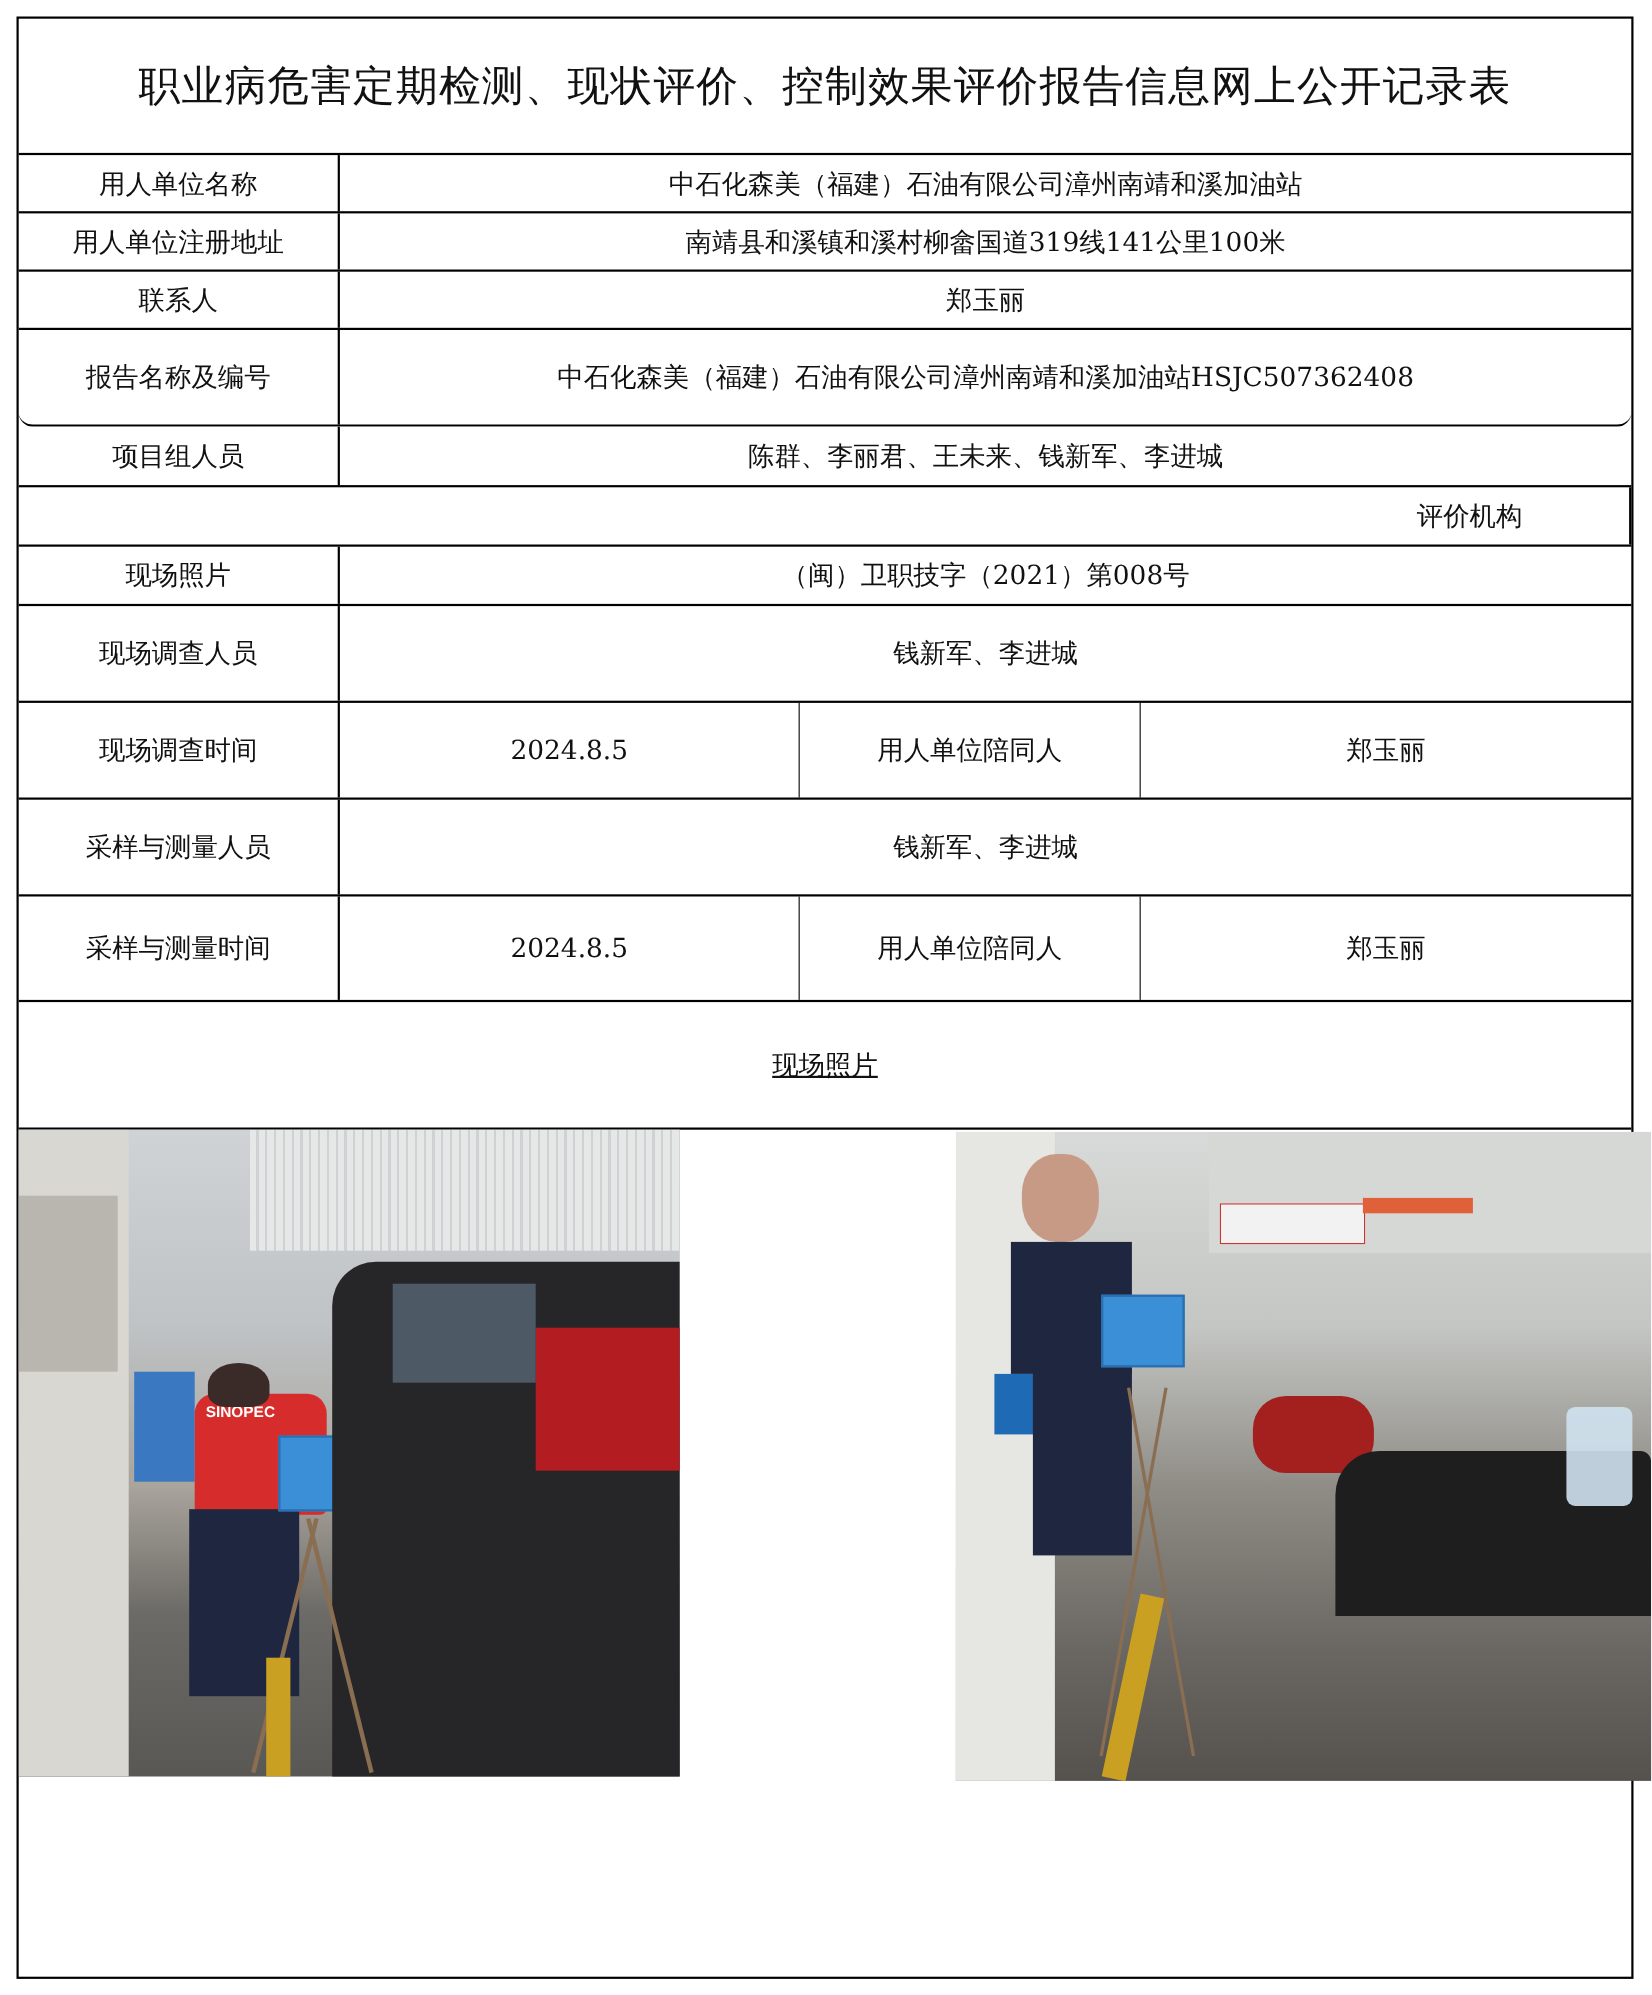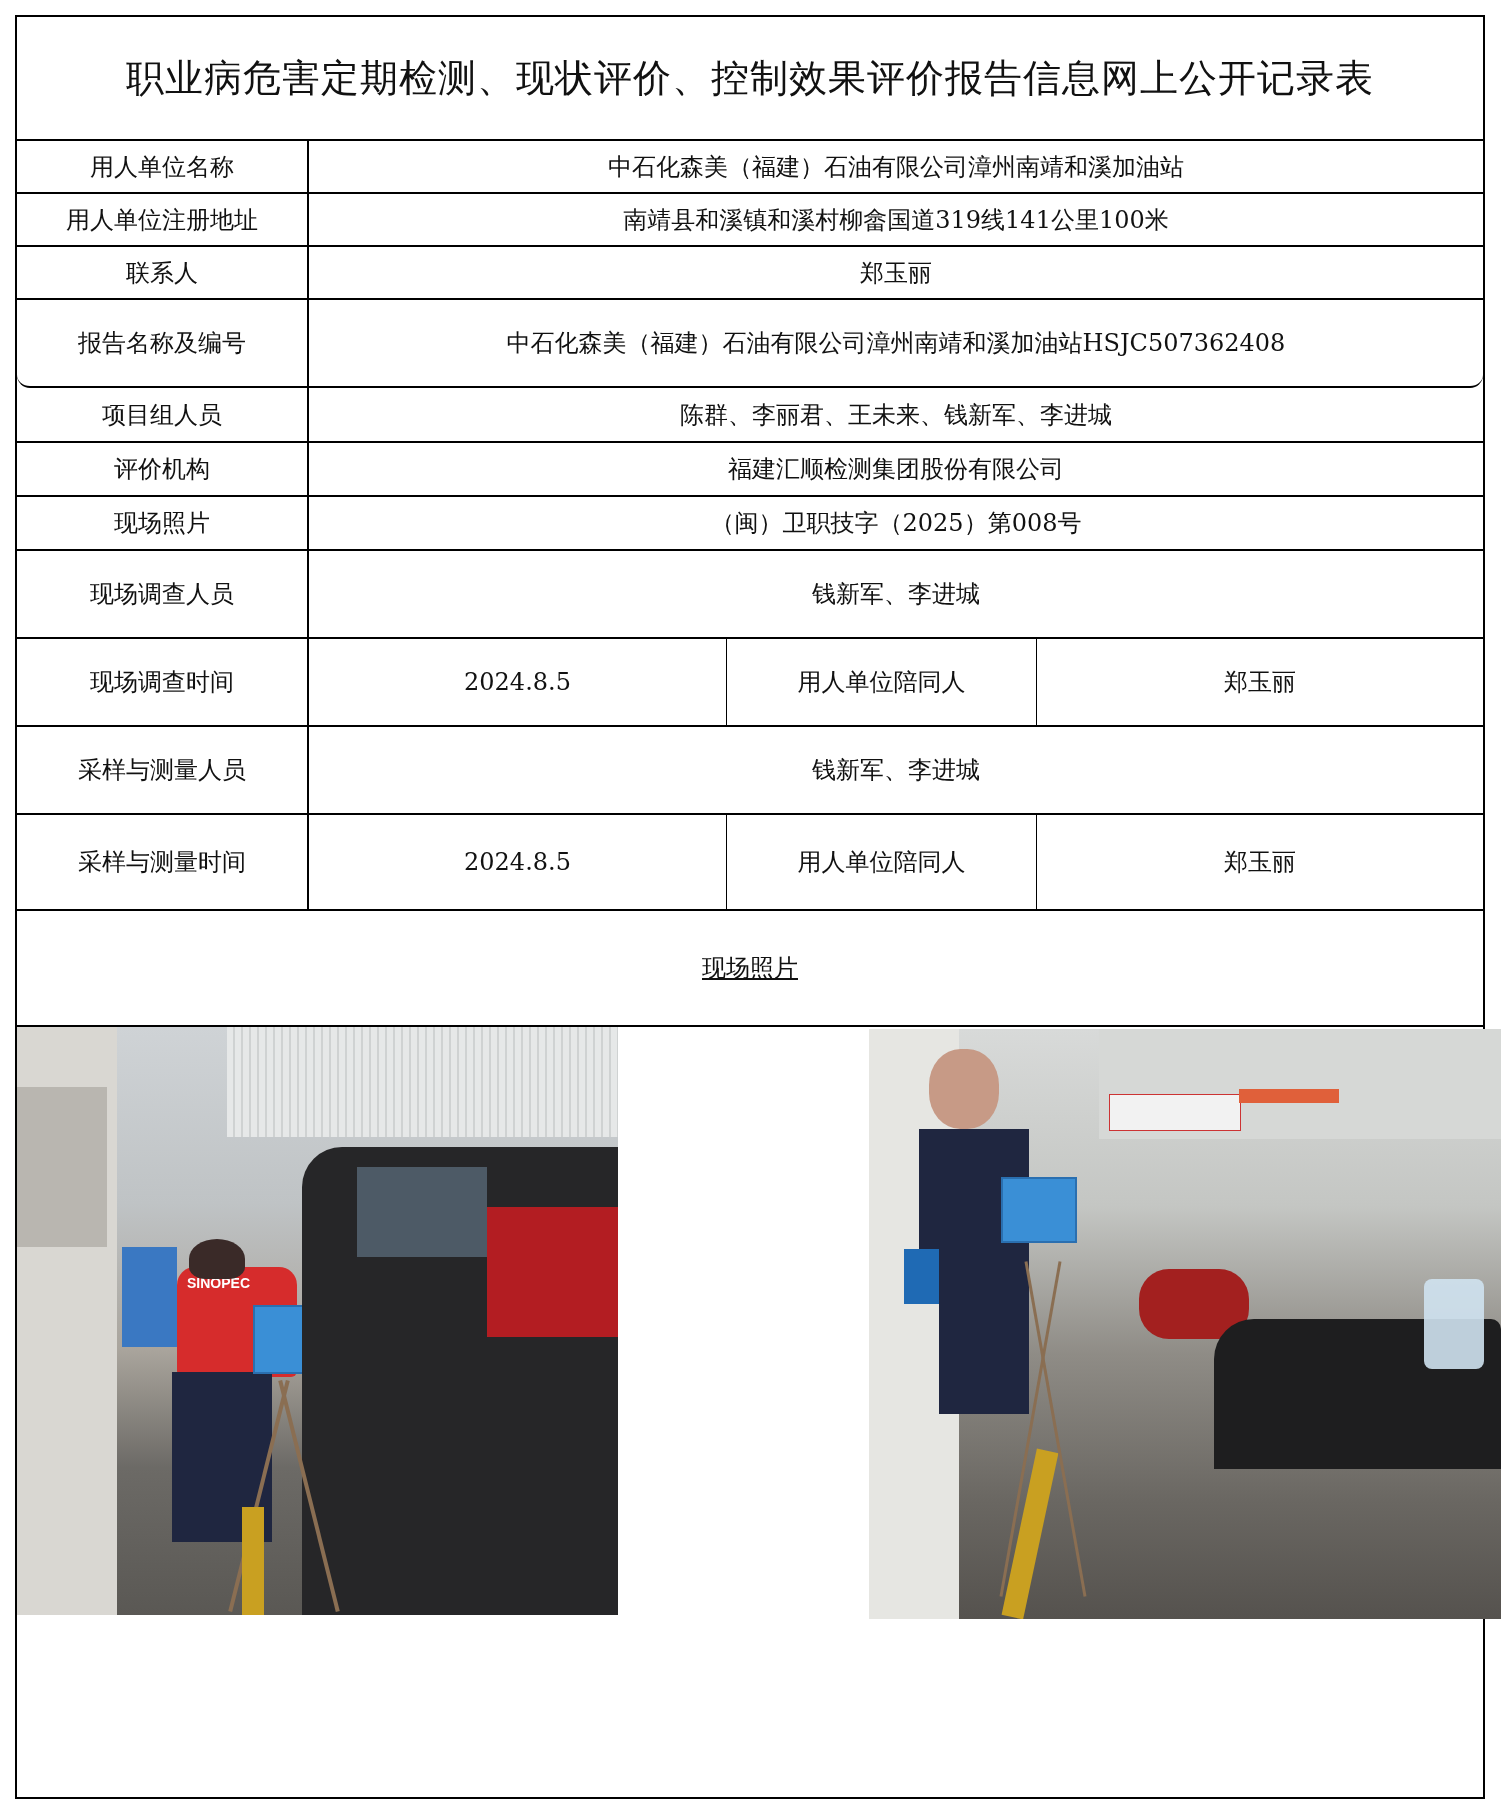--- a/index.html
+++ b/index.html
@@ -49,25 +49,24 @@
   <div class="row" style="top:283px;height:88px;border-radius:13px;">
     <div class="cell label">报告名称及编号</div>
     <div class="cell value">中石化森美（福建）石油有限公司漳州南靖和溪加油站HSJC507362408</div>
   </div>
   <div class="row" style="top:371px;height:55px;">
     <div class="cell label">项目组人员</div>
     <div class="cell value">陈群、李丽君、王未来、钱新军、李进城</div>
   </div>
   <div class="row" style="top:426px;height:54px;justify-content:flex-end;">
     <div class="cell label">评价机构</div>
-    <div class="cell value">福建汇顺检测集团股份有限公司</div>
   </div>
   <div class="row" style="top:480px;height:54px;">
     <div class="cell label">现场照片</div>
-    <div class="cell value">（闽）卫职技字（2025）第008号</div>
+    <div class="cell value">（闽）卫职技字（2021）第008号</div>
   </div>
   <div class="row" style="top:534px;height:88px;">
     <div class="cell label">现场调查人员</div>
     <div class="cell value">钱新军、李进城</div>
   </div>
   <div class="row" style="top:622px;height:88px;">
     <div class="cell label">现场调查时间</div>
     <div class="cell c2">2024.8.5</div>
     <div class="cell c3">用人单位陪同人</div>
     <div class="cell c4">郑玉丽</div>

